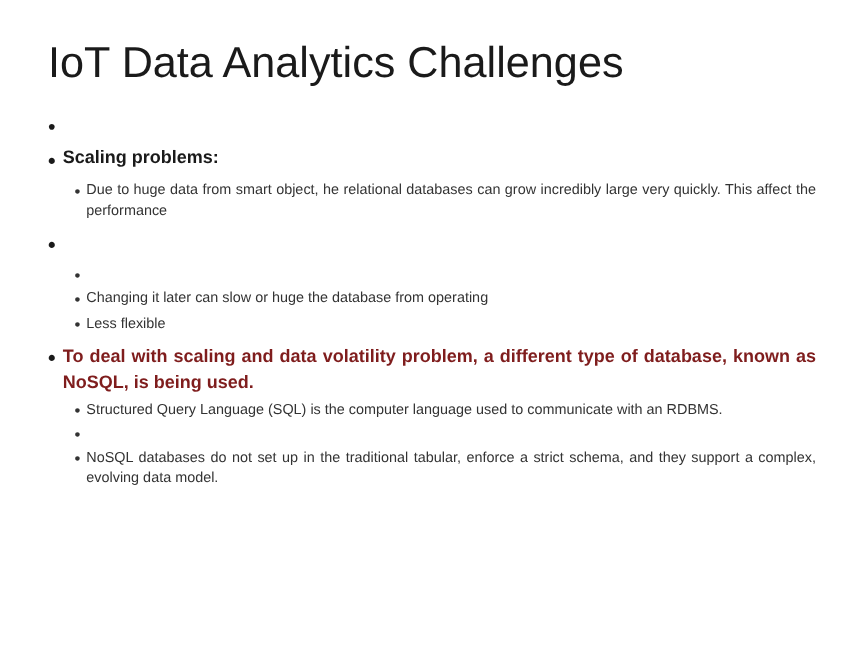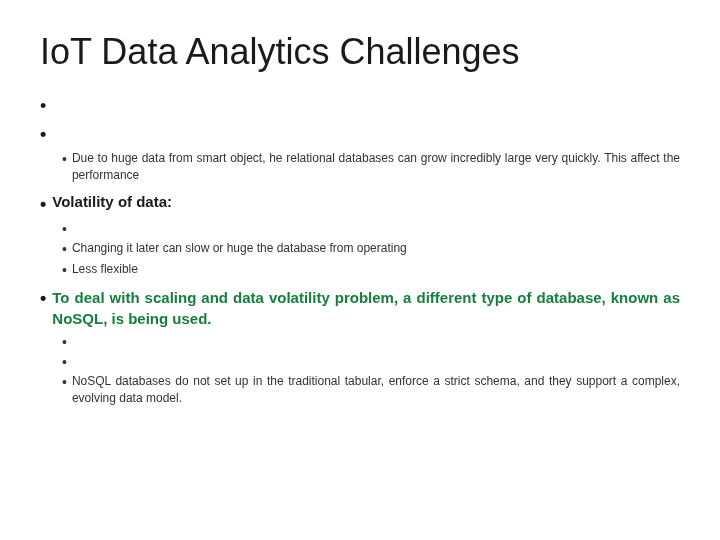--- a/index.html
+++ b/index.html
@@ -99,54 +99,54 @@
       align-items: flex-start;
       gap: 6px;
       margin-top: 8px;
       line-height: 1.4;
       text-align: justify;
     }
 
     .highlight-bullet .text {
       font-size: 15px;
       font-weight: bold;
-      color: #15803d;
+      color: #7f1d1d;
       line-height: 1.4;
     }
   </style>
 </head>
 <body>
 
 <div class="slide">
   <h1 class="title">IoT Data Analytics Challenges</h1>
 
   <ul class="main-bullets">
 
     <li>
       <div class="bullet-l1">
         <span class="bullet-dot">•</span>
       </div>
     </li>
 
     <li>
       <div class="bullet-l1-bold">
         <span class="bullet-dot">•</span>
+        <span>Scaling problems:</span>
       </div>
       <ul class="sub-bullets">
         <li>
           <span class="sub-dot">•</span>
           <span>Due to huge data from smart object, he relational databases can grow incredibly large very quickly. This affect the performance</span>
         </li>
       </ul>
     </li>
 
     <li class="section-gap">
       <div class="bullet-l1-bold">
         <span class="bullet-dot">•</span>
-        <span>Volatility of data:</span>
       </div>
       <ul class="sub-bullets">
         <li>
           <span class="sub-dot">•</span>
         </li>
         <li>
           <span class="sub-dot">•</span>
           <span>Changing it later can slow or huge the database from operating</span>
         </li>
         <li>
@@ -157,20 +157,21 @@
     </li>
 
     <li class="section-gap">
       <div class="highlight-bullet">
         <span class="bullet-dot">•</span>
         <span class="text">To deal with scaling and data volatility problem, a different type of database, known as NoSQL, is being used.</span>
       </div>
       <ul class="sub-bullets">
         <li>
           <span class="sub-dot">•</span>
+          <span>Structured Query Language (SQL) is the computer language used to communicate with an RDBMS.</span>
         </li>
         <li>
           <span class="sub-dot">•</span>
         </li>
         <li>
           <span class="sub-dot">•</span>
           <span>NoSQL databases do not set up in the traditional tabular, enforce a strict schema, and they support a complex, evolving data model.</span>
         </li>
       </ul>
     </li>

